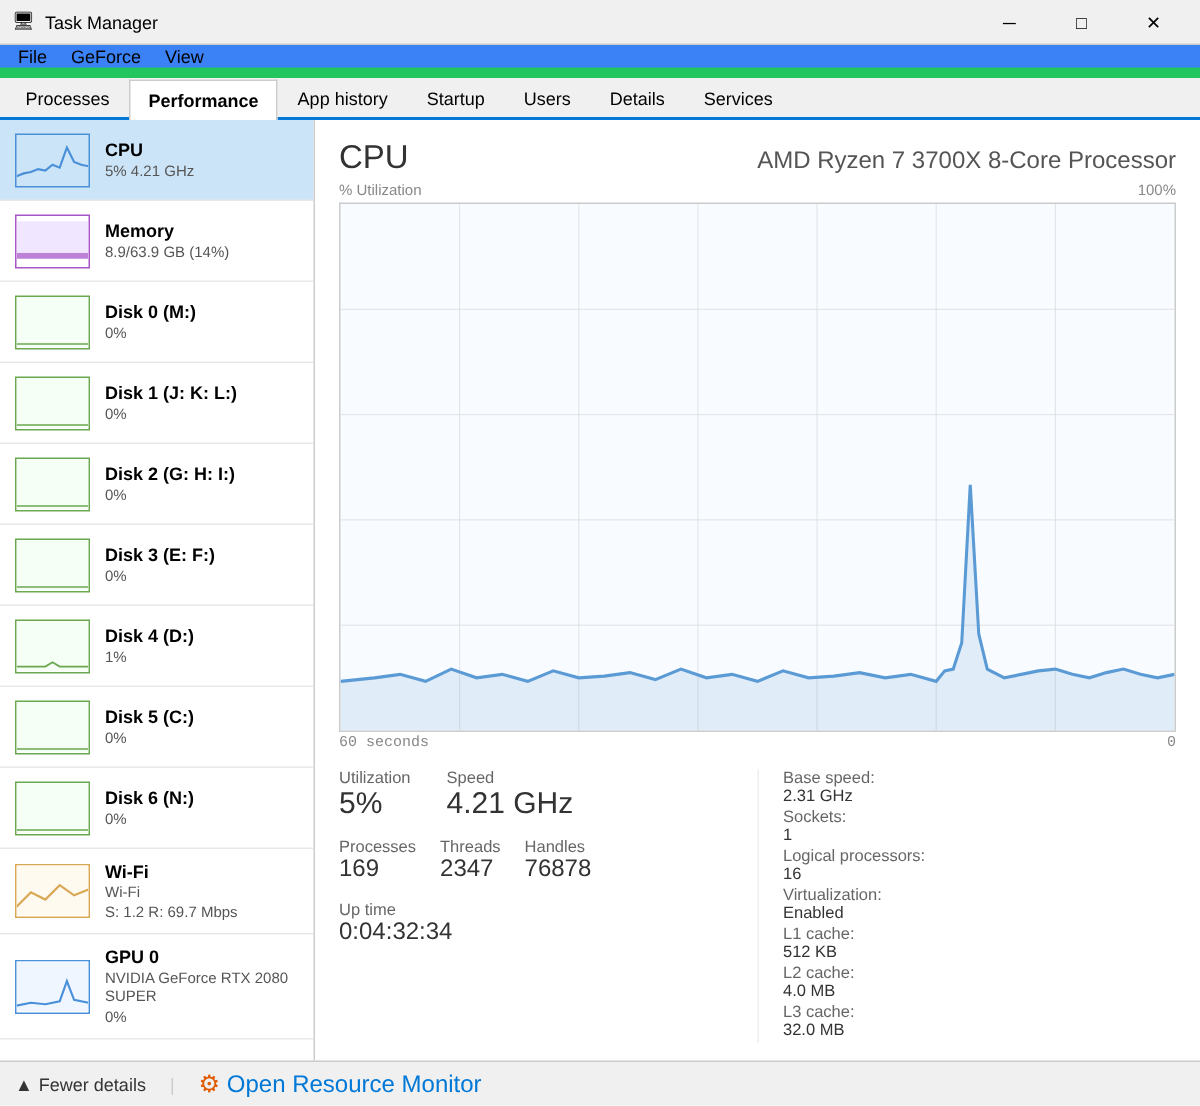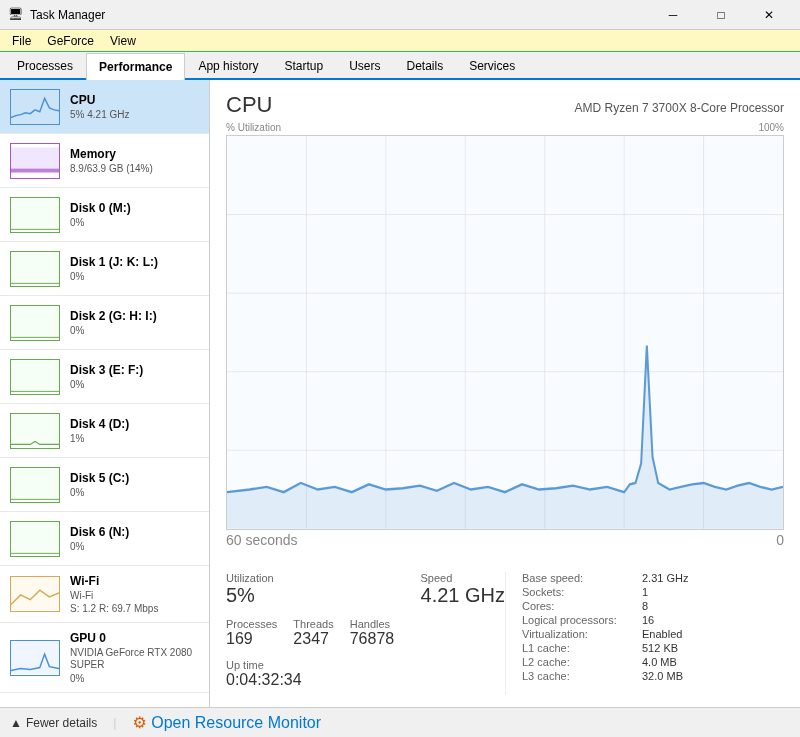--- a/index.html
+++ b/index.html
@@ -22,22 +22,22 @@
       width: 46px; height: 30px; border: none; background: transparent;
       font-size: 12px; cursor: pointer; display: flex; align-items: center; justify-content: center;
     }
 
     
     .menu-bar {
       height: 22px;
       display: flex;
       align-items: center;
       padding: 0 4px;
-      border-bottom: 1px solid #22c55e;
-      background: #fef9c3;
+      border-bottom: 7px solid #22c55e;
+      background: #3b82f6;
     }
     .menu-item {
       padding: 2px 8px;
       cursor: pointer;
       font-size: 12px;
     }
 
     
     .tab-bar {
       height: 28px;
@@ -118,21 +118,21 @@
       display: flex;
       flex-direction: column;
     }
     .panel-header {
       display: flex;
       justify-content: space-between;
       align-items: baseline;
       margin-bottom: 4px;
     }
     .panel-title { font-size: 22px; font-weight: 300; color: #333; }
-    .panel-subtitle { font-size: 12px; color: #555; }
+    .panel-subtitle { font-size: 16px; color: #555; }
     .chart-label-row {
       display: flex;
       justify-content: space-between;
       font-size: 10px;
       color: #888;
       margin-bottom: 2px;
     }
 
     
     .chart-container {
@@ -143,42 +143,44 @@
       min-height: 0;
     }
     .chart-container svg {
       width: 100%;
       height: 100%;
     }
 
     .chart-time-row {
       display: flex;
       justify-content: space-between;
-      font-size: 14px;
+      font-size: 10px;
       color: #888;
       margin-top: 2px;
-      margin-bottom: 24px;
+      margin-bottom: 12px;
+      font-family: Liberation Mono, monospace;
     }
 
     
     .stats-grid {
       display: grid;
       grid-template-columns: 1fr 1fr;
       gap: 0;
     }
     .stats-left { }
     .stats-right { padding-left: 16px; border-left: 1px solid #eee; }
     .stat-row { margin-bottom: 6px; }
     .stat-label { font-size: 11px; color: #666; }
     .stat-value { font-size: 20px; font-weight: 300; color: #333; line-height: 1.1; }
     .stat-value.medium { font-size: 16px; }
 
     .stat-detail-row {
       display: flex;
       margin-bottom: 2px;
+      flex-direction: column;
     }
     .stat-detail-label { color: #666; font-size: 11px; width: 120px; }
     .stat-detail-val { font-size: 11px; color: #333; }
 
     
     .bottom-bar {
       height: 30px;
       background: #f0f0f0;
       border-top: 1px solid #ccc;
       display: flex;
@@ -409,21 +411,21 @@
       </svg>
     </div>
 
     <div class="chart-time-row">
       <span>60 seconds</span>
       <span>0</span>
     </div>
 
     <div class="stats-grid">
       <div class="stats-left">
-        <div style="display:flex; gap:24px; margin-bottom:6px;justify-content:space-between;">
+        <div style="display:flex; gap:24px; margin-bottom:6px;">
           <div class="stat-row">
             <div class="stat-label">Utilization</div>
             <div class="stat-value">5%</div>
           </div>
           <div class="stat-row">
             <div class="stat-label">Speed</div>
             <div class="stat-value">4.21 GHz</div>
           </div>
         </div>
         <div style="display:flex; gap:16px; margin-bottom:6px;">
@@ -448,24 +450,20 @@
       <div class="stats-right">
         <div class="stat-detail-row">
           <span class="stat-detail-label">Base speed:</span>
           <span class="stat-detail-val">2.31 GHz</span>
         </div>
         <div class="stat-detail-row">
           <span class="stat-detail-label">Sockets:</span>
           <span class="stat-detail-val">1</span>
         </div>
         <div class="stat-detail-row">
-          <span class="stat-detail-label">Cores:</span>
-          <span class="stat-detail-val">8</span>
-        </div>
-        <div class="stat-detail-row">
           <span class="stat-detail-label">Logical processors:</span>
           <span class="stat-detail-val">16</span>
         </div>
         <div class="stat-detail-row">
           <span class="stat-detail-label">Virtualization:</span>
           <span class="stat-detail-val">Enabled</span>
         </div>
         <div class="stat-detail-row">
           <span class="stat-detail-label">L1 cache:</span>
           <span class="stat-detail-val">512 KB</span>

